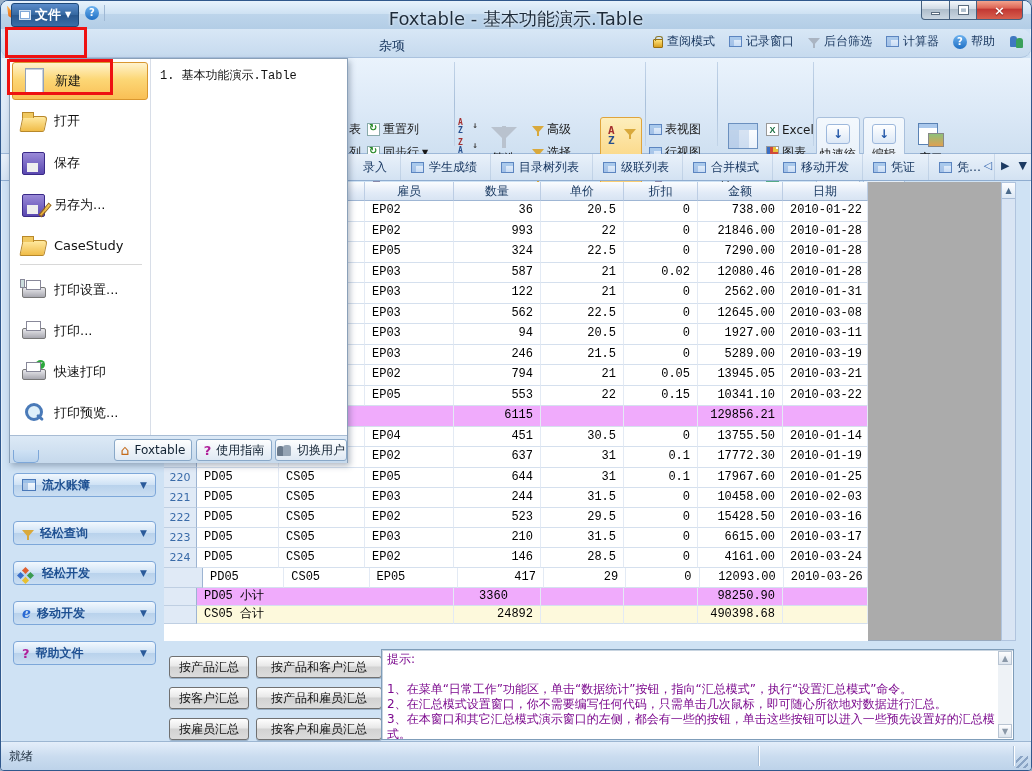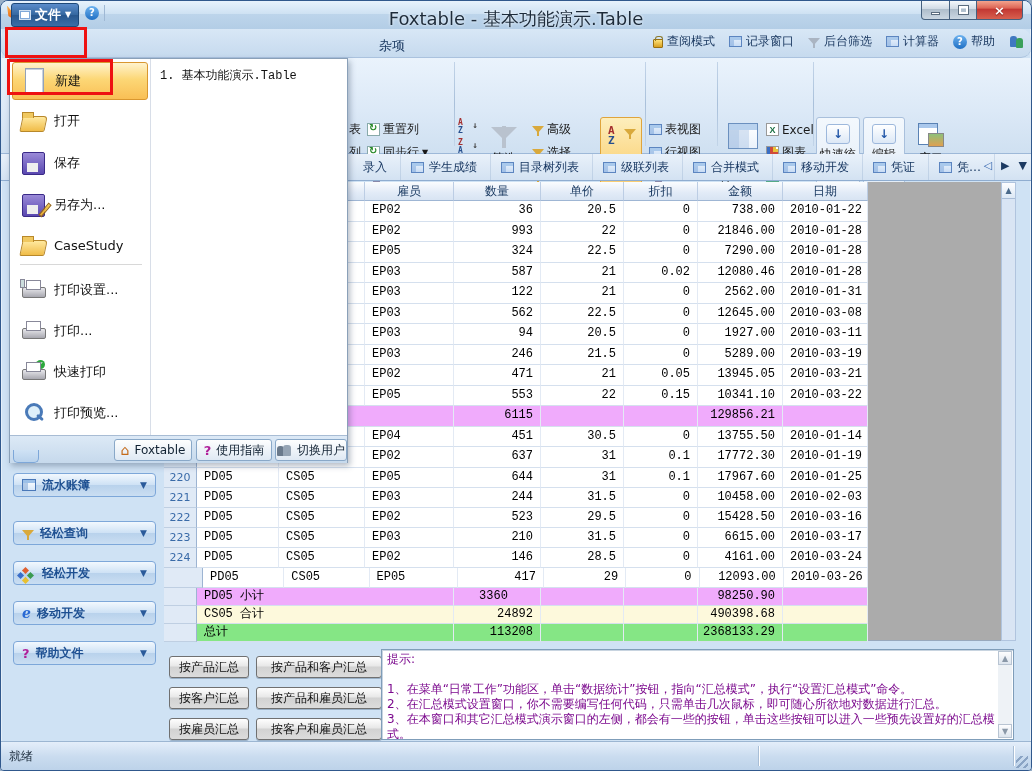--- a/index.html
+++ b/index.html
@@ -534,21 +534,21 @@
         <div class="tc  al-r" style="width: 83px; line-height: 19.5px;">21.5</div>
         <div class="tc  al-r" style="width: 74px; line-height: 19.5px;">0</div>
         <div class="tc  al-r" style="width: 85px; line-height: 19.5px;">5289.00</div>
         <div class="tc  al-l" style="width: 85px; line-height: 19.5px;">2010-03-19</div>
       </div>
       <div class="trow r-data" style="height: 20.5px;">
         <div class="tc c-num" style="width: 33px; line-height: 19.5px;"></div>
         <div class="tc  al-l" style="width: 82px; line-height: 19.5px;"></div>
         <div class="tc  al-l" style="width: 86px; line-height: 19.5px;"></div>
         <div class="tc  al-l" style="width: 89px; line-height: 19.5px;">EP02</div>
-        <div class="tc  al-r" style="width: 87px; line-height: 19.5px;">471</div>
+        <div class="tc  al-r" style="width: 87px; line-height: 19.5px;">794</div>
         <div class="tc  al-r" style="width: 83px; line-height: 19.5px;">21</div>
         <div class="tc  al-r" style="width: 74px; line-height: 19.5px;">0.05</div>
         <div class="tc  al-r" style="width: 85px; line-height: 19.5px;">13945.05</div>
         <div class="tc  al-l" style="width: 85px; line-height: 19.5px;">2010-03-21</div>
       </div>
       <div class="trow r-data" style="height: 20.5px;">
         <div class="tc c-num" style="width: 33px; line-height: 19.5px;"></div>
         <div class="tc  al-l" style="width: 82px; line-height: 19.5px;"></div>
         <div class="tc  al-l" style="width: 86px; line-height: 19.5px;"></div>
         <div class="tc  al-l" style="width: 89px; line-height: 19.5px;">EP05</div>
@@ -666,29 +666,20 @@
       </div>
       <div class="trow r-tot" style="height: 18px;">
         <div class="tc c-num" style="width: 33px; line-height: 17px;"></div>
         <div class="tc  al-l" style="width: 257px; line-height: 17px;">CS05 合计</div>
         <div class="tc  al-r" style="width: 87px; line-height: 17px;">24892</div>
         <div class="tc  al-r" style="width: 83px; line-height: 17px;"></div>
         <div class="tc  al-r" style="width: 74px; line-height: 17px;"></div>
         <div class="tc  al-r" style="width: 85px; line-height: 17px;">490398.68</div>
         <div class="tc  al-l" style="width: 85px; line-height: 17px;"></div>
       </div>
-      <div class="trow r-grand" style="height: 18px;">
-        <div class="tc c-num" style="width: 33px; line-height: 17px;"></div>
-        <div class="tc  al-l" style="width: 257px; line-height: 17px;">总计</div>
-        <div class="tc  al-r" style="width: 87px; line-height: 17px;">113208</div>
-        <div class="tc  al-r" style="width: 83px; line-height: 17px;"></div>
-        <div class="tc  al-r" style="width: 74px; line-height: 17px;"></div>
-        <div class="tc  al-r" style="width: 85px; line-height: 17px;">2368133.29</div>
-        <div class="tc  al-l" style="width: 85px; line-height: 17px;"></div>
-      </div>
     </div>
   <div id="grayarea"></div>
   <div id="vscroll">
     <div class="scr-btn">▲</div>
   </div>
 
   <div id="sidebarbtns">
       <div class="sbtn" style="top: 452px; margin-top: 20px;">
         <span class="si-ledger"></span>
         <span>流水账簿</span>

